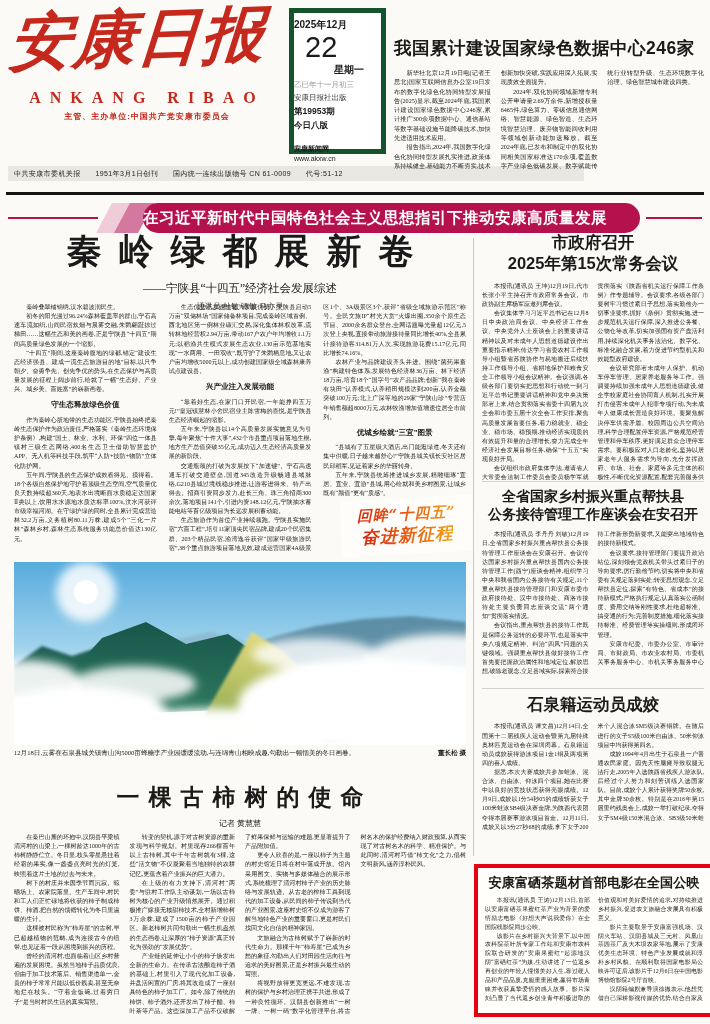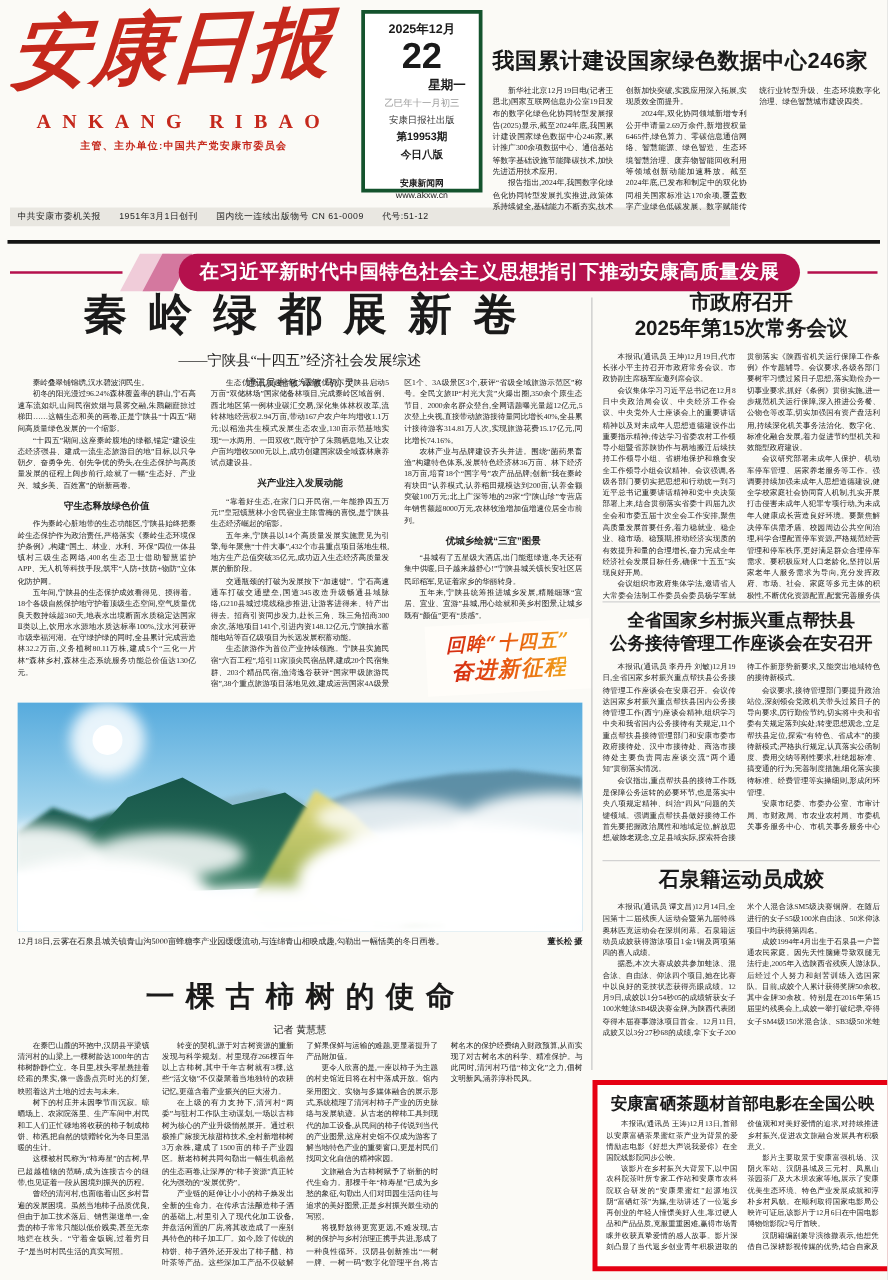--- a/index.html
+++ b/index.html
@@ -12,24 +12,24 @@
   .calligraphy{font-family:"DejaVu Serif","Liberation Serif",serif;font-style:italic;font-weight:bold;
                font-size:62px;line-height:1.05;color:#c5281c;white-space:nowrap;
                transform:skewX(-6deg) rotate(-2deg);transform-origin:left top;letter-spacing:2px;padding-top:8px;}
   .latin{color:#c5281c;font-weight:bold;font-size:16px;letter-spacing:9px;text-align:center;margin-top:14px;
          font-family:"Liberation Serif","DejaVu Serif",serif;}
   .supervisor{color:#c5281c;font-size:8px;font-weight:bold;text-align:center;letter-spacing:1px;margin-top:4px;}
   #pressBar{position:absolute;left:8px;top:166px;width:570px;height:15px;background:#e9e7e1;
             font-size:7px;color:#222;line-height:15px;padding-left:6px;letter-spacing:.4px;}
 
   
-  #dateBox{position:absolute;left:289px;top:8px;width:97px;height:146px;border:3px solid #14532d;background:#fff;
-           box-sizing:border-box;text-align:center;padding-top:5px;}
+  #dateBox{position:absolute;left:289px;top:8px;width:97px;height:146px;border:5px solid #14532d;background:#fff;
+           box-sizing:border-box;text-align:left;padding-top:5px;}
   .db-ym{font-size:10px;font-weight:bold;}
-  .db-day{font-size:29px;font-weight:bold;line-height:1.05;}
+  .db-day{font-size:29px;font-weight:normal;line-height:1.05;padding-left:11px;}
   .db-week{font-size:10px;font-weight:bold;margin-top:1px;padding-left:40px;}
   .db-lunar{font-size:7.5px;color:#999;margin-top:3px;}
   .db-pub{font-size:7.5px;color:#333;margin-top:3px;font-family:"Liberation Serif",serif;}
   .db-issue{font-size:8.5px;font-weight:bold;margin-top:3px;}
   .db-pages{font-size:8.5px;font-weight:bold;margin-top:2px;}
   .db-site{font-size:7px;font-weight:bold;margin-top:12px;}
   .db-url{font-size:7px;margin-top:1px;}
 
   
   #topArticle{position:absolute;left:394px;top:36px;width:310px;}
@@ -42,21 +42,21 @@
 
   
   #banner{position:absolute;left:0;top:203px;width:710px;height:30px;}
   .banner-line{position:absolute;top:14px;height:2px;background:#b5114d;}
   .bl-left{left:8px;width:90px;}
   .bl-right{left:646px;width:56px;}
   .stripe{position:absolute;top:0;height:30px;transform:skewX(-28deg);}
   .s1{left:104px;width:24px;background:#f0ccd9;}
   .s2{left:122px;width:24px;background:#d4789f;}
   .banner-box{position:absolute;left:143px;top:0;width:497px;height:30px;background:#b5114d;color:#fff;
-              font-weight:bold;font-size:15.5px;line-height:30px;text-align:center;letter-spacing:.5px;border-radius:15px;}
+              font-weight:bold;font-size:15.5px;line-height:30px;letter-spacing:.5px;border-radius:15px;}
 
   
   #leadHead{position:absolute;left:14px;top:228px;width:452px;text-align:center;}
   #leadHead h1{margin:0;font-size:35px;font-weight:900;letter-spacing:17px;padding-left:17px;
                font-family:"Liberation Serif","DejaVu Serif",serif;}
   .lead-sub{font-size:11.5px;margin-top:6px;font-family:"Liberation Serif",serif;}
   .lead-by{font-size:8px;margin-top:5px;color:#333;}
   #leadCols{position:absolute;left:14px;top:303px;width:452px;height:256px;
             column-count:3;column-gap:12px;font-size:6.1px;line-height:1.5;}
   .subhead{text-indent:0;text-align:center;font-weight:bold;font-size:7.6px;margin:5px 0;

